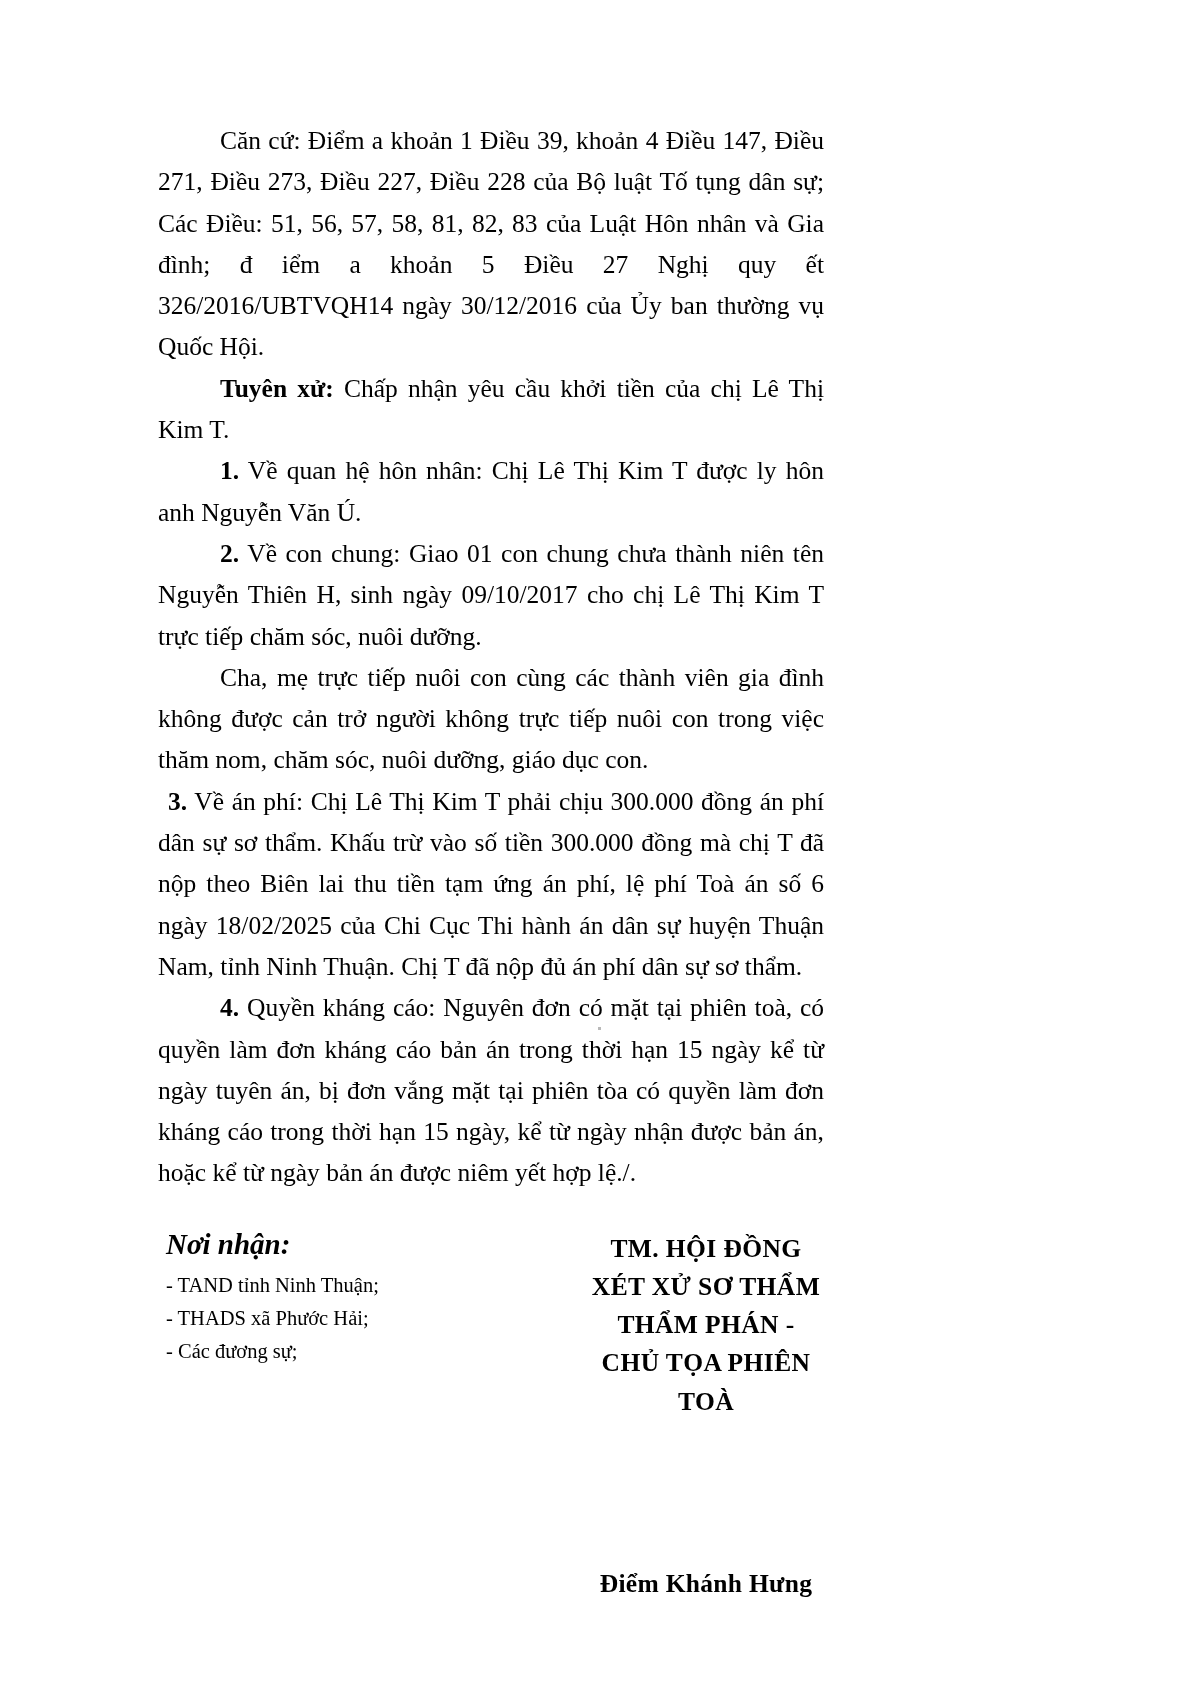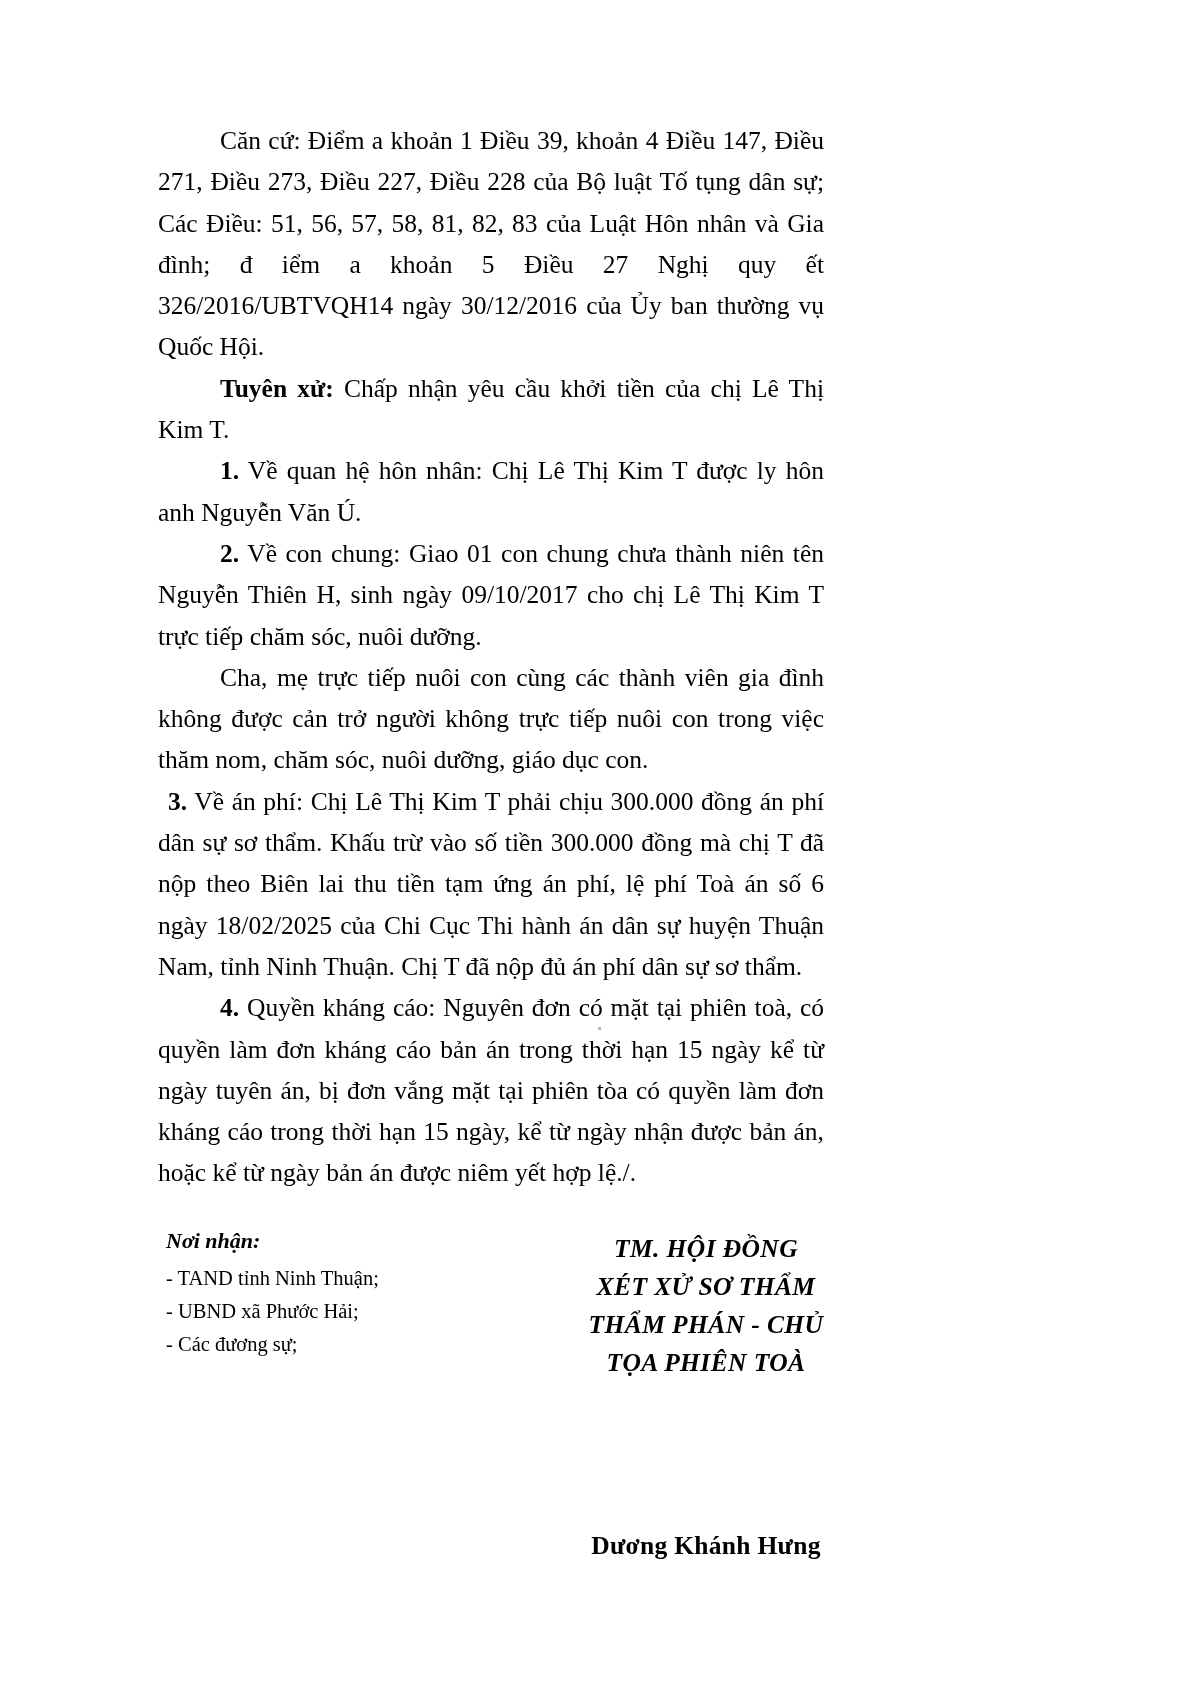--- a/index.html
+++ b/index.html
@@ -45,21 +45,21 @@
     align-items: flex-start;
   }
   .recipients {
     width: 430px;
     padding-left: 8px;
     box-sizing: border-box;
   }
   .recipients .title {
     font-weight: bold;
     font-style: italic;
-    font-size: 22px;
+    font-size: 29px;
     margin-bottom: 8px;
   }
   .recipients ul {
     list-style: none;
     margin: 0;
     padding: 0;
     font-size: 20.5px;
     line-height: 1.62;
   }
   .recipients li { white-space: nowrap; }
@@ -68,21 +68,20 @@
     flex: 1;
     text-align: center;
     padding-top: 2px;
   }
   .court-panel .line1,
   .court-panel .line2 {
     font-weight: bold;
     font-size: 25.5px;
     letter-spacing: 0.4px;
     line-height: 1.5;
-    font-style: italic;
   }
   .court-panel .signer {
     font-weight: bold;
     font-size: 25.5px;
     margin-top: 148px;
     letter-spacing: 0.3px;
   }
   .dot-artifact {
     position: absolute;
     left: 598px;
@@ -124,28 +123,28 @@
     </p>
 
   </div>
 
   <div class="signature-block">
 
     <div class="recipients">
       <div class="title">Nơi nhận:</div>
       <ul>
         <li>- TAND tỉnh Ninh Thuận;</li>
-        <li>- UBND xã Phước Hải;</li>
+        <li>- THADS xã Phước Hải;</li>
         <li>- Các đương sự;</li>
       </ul>
     </div>
 
     <div class="court-panel">
       <div class="line1">TM. HỘI ĐỒNG XÉT XỬ SƠ THẨM</div>
       <div class="line2">THẨM PHÁN - CHỦ TỌA PHIÊN TOÀ</div>
-      <div class="signer">Dương Khánh Hưng</div>
+      <div class="signer">Điểm Khánh Hưng</div>
     </div>
 
   </div>
 
   <div class="dot-artifact"></div>
 
 </div>
 
 </body></html>

